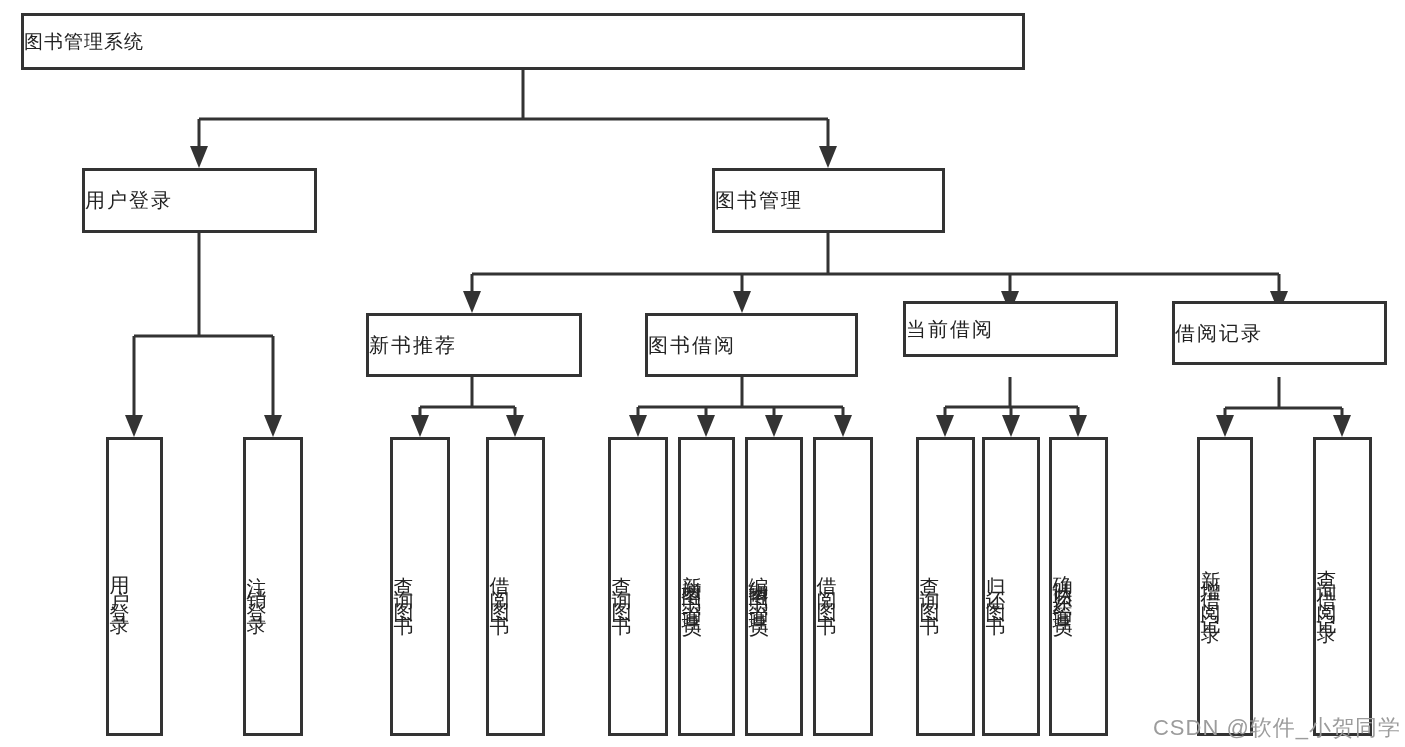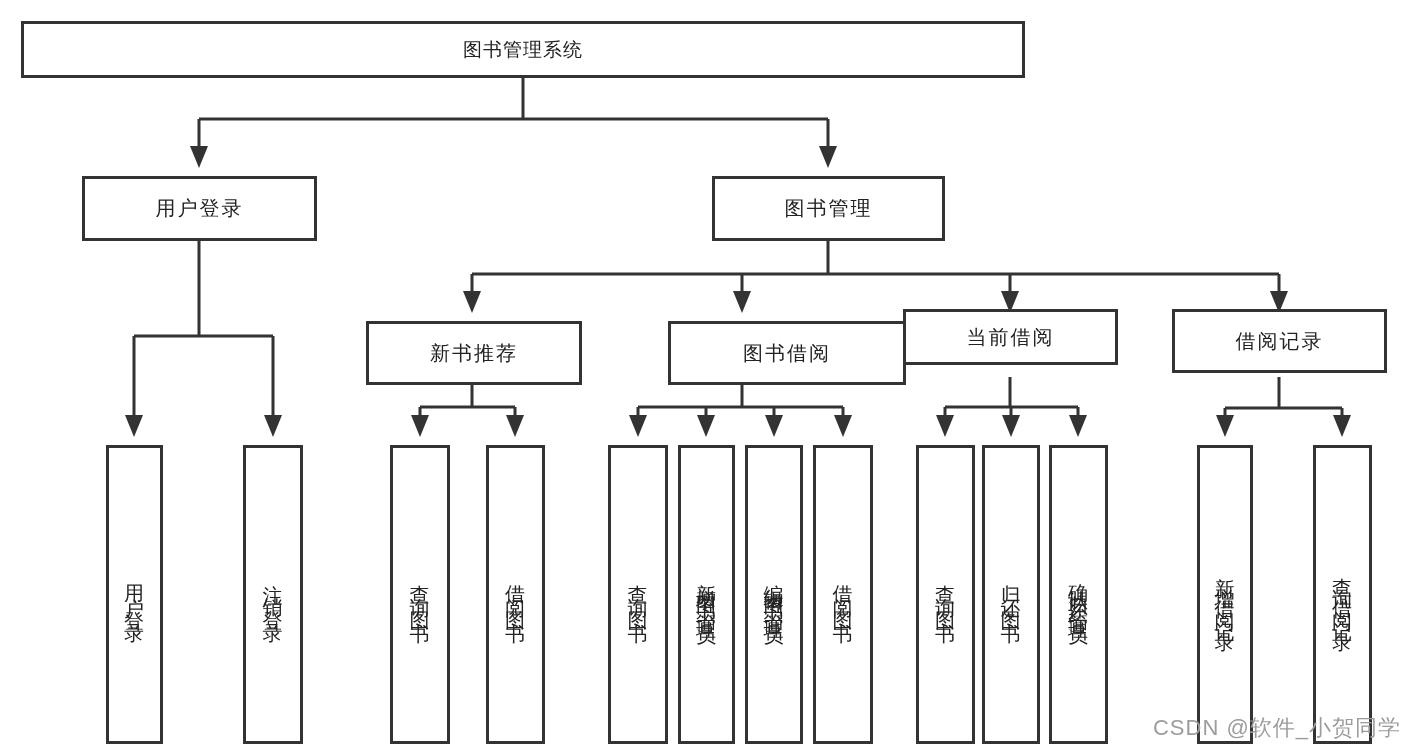--- a/index.html
+++ b/index.html
@@ -23,22 +23,20 @@
     height: 747px;
     pointer-events: none;
   }
   .node {
     position: absolute;
     box-sizing: border-box;
     background: #ffffff;
     border: 3px solid #333333;
     display: flex;
     align-items: center;
-    justify-content: center;
-    margin-top: 8px;
   }
   .label {
     font-size: 20px;
     color: #222222;
     letter-spacing: 2px;
     white-space: nowrap;
   }
   .root .label {
     font-size: 19px;
     letter-spacing: 1px;
@@ -110,21 +108,21 @@
   <div class="node" style="left:82px;top:168px;width:235px;height:65px">
     <span class="label">用户登录</span>
   </div>
   <div class="node" style="left:712px;top:168px;width:233px;height:65px">
     <span class="label">图书管理</span>
   </div>
 
   <div class="node" style="left:366px;top:313px;width:216px;height:64px">
     <span class="label">新书推荐</span>
   </div>
-  <div class="node" style="left:668px;top:313px;width:238px;height:64px">
+  <div class="node" style="left:645px;top:313px;width:213px;height:64px">
     <span class="label">图书借阅</span>
   </div>
   <div class="node" style="left:903px;top:301px;width:215px;height:56px">
     <span class="label">当前借阅</span>
   </div>
   <div class="node" style="left:1172px;top:301px;width:215px;height:64px">
     <span class="label">借阅记录</span>
   </div>
 
   <div class="node leaf" style="left:106px;top:437px;width:57px;height:299px">

